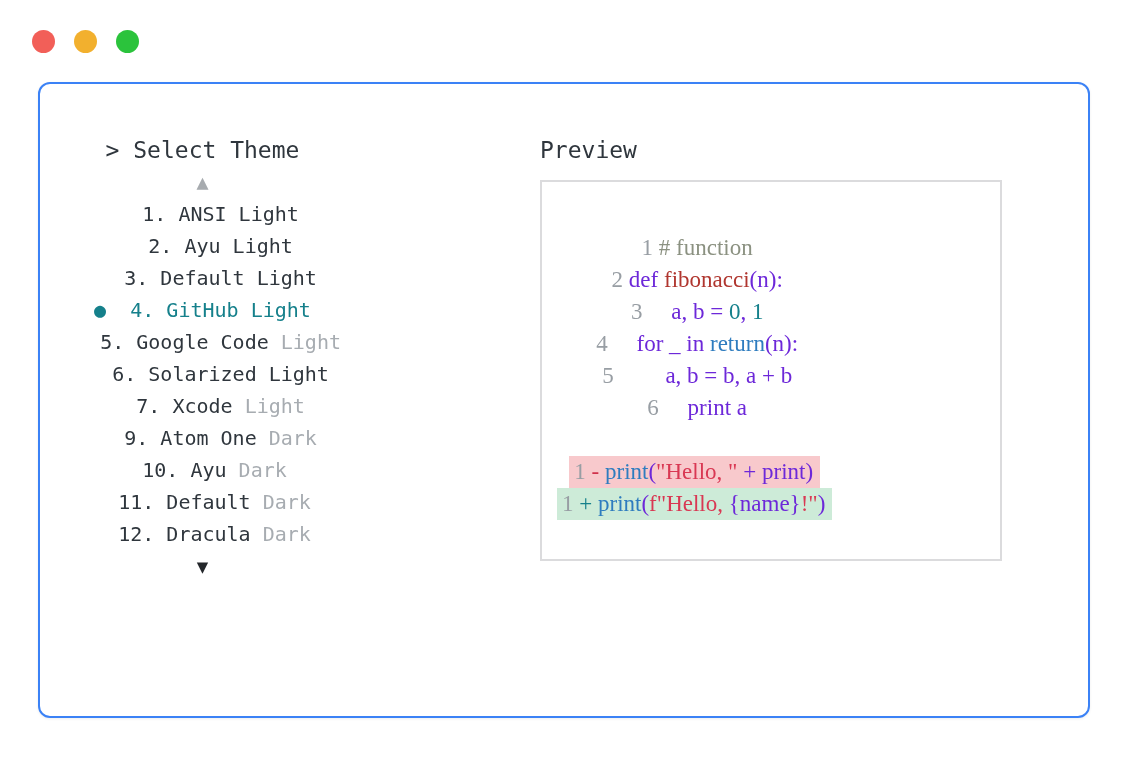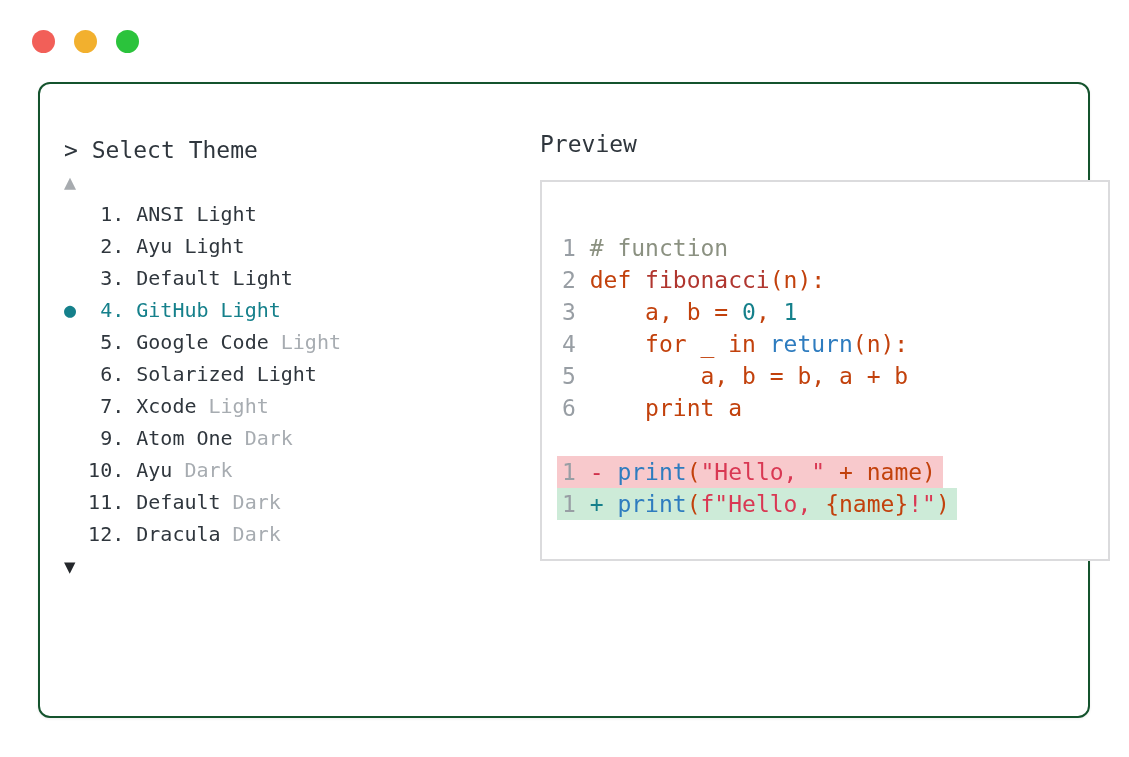--- a/index.html
+++ b/index.html
@@ -6,56 +6,57 @@
   html,body { background:#ffffff; }
   body {
     width:1129px; height:757px; position:relative; overflow:hidden;
     font-family:"DejaVu Sans Mono", monospace;
   }
   .traffic-lights { position:absolute; left:32px; top:30px; display:flex; gap:19px; }
   .traffic-light { width:23px; height:23px; border-radius:50%; }
 
   .window {
     position:absolute; left:38px; top:82px; width:1052px; height:636px;
-    border:2px solid #14532d; border-radius:12px; background:#ffffff;
+    border:2px solid #3b82f6; border-radius:12px; background:#ffffff;
     box-shadow:0 1px 3px rgba(0,0,0,0.07);
+    text-align:center;
   }
 
   .left-col { position:absolute; left:24px; top:50px; }
   .row { white-space:pre; font-size:23px; line-height:32px; height:32px; color:#2f363d; }
   .prompt-row .prompt { color:#2f363d; }
   .scroll-up { color:#a7abaf; font-size:20px; }
   .scroll-down { color:#24272b; font-size:19px; }
 
   .theme-row { white-space:pre; font-size:20px; line-height:32px; height:32px; color:#2f363d; cursor:default; }
   .theme-row .bullet { color:#15808b; }
   .theme-row .variant { color:#a7acb1; }
   .theme-row.selected .numdot,
   .theme-row.selected .name,
   .theme-row.selected .variant { color:#15808b; }
 
   .footer-hint {
     position:absolute; left:12px; top:559px;
     font-size:23px; line-height:32px; color:#a7acb1; white-space:pre;
   }
 
-  .preview-title { position:absolute; left:500px; top:44px; font-size:23px; line-height:32px; color:#2f363d; }
+  .preview-title { position:absolute; left:500px; top:50px; font-size:23px; line-height:32px; color:#2f363d; }
   .preview-box {
-    position:absolute; left:500px; top:96px; width:570px; height:381px;
-    border:2px solid #dbdbdd; background:#ffffff;
+    position:absolute; left:500px; top:96px; width:462px; height:381px;
+    border:2px solid #dbdbdd; background:#ffffff;font-family:Liberation Serif, serif;
   }
   .code-block { position:absolute; left:20px; top:50px; }
   .code-line { white-space:pre; font-size:23px; line-height:32px; height:32px; color:#2f363d; }
   .ln { color:#989ea4; }
   .hl { display:inline-block; line-height:32px; padding:0 7px 0 5px; margin-left:-5px; }
   .hl-removed { background:#f8c9cc; }
   .hl-added { background:#cdebd8; }
   .sign-removed { color:#d0314b; }
   .sign-added { color:#15808b; }
-  .tok-text { color:#c2410c; }
+  .tok-text { color:#6d28d9; }
   .tok-comment { color:#8b9181; }
   .tok-func { color:#b0362f; }
   .tok-num { color:#15808b; }
   .tok-blue { color:#2e7cbf; }
   .tok-string { color:#d93853; }
 </style>
 </head>
 <body>
 
 <div class="traffic-lights">
@@ -90,18 +91,18 @@
 
   <div class="preview-box">
     <div class="code-block" id="code-block">
         <div class="code-line"><span class="ln">1 </span><span class="tok-comment"># function</span></div>
         <div class="code-line"><span class="ln">2 </span><span class="tok-text">def </span><span class="tok-func">fibonacci</span><span class="tok-text">(n):</span></div>
         <div class="code-line"><span class="ln">3 </span><span class="tok-text">    a, b = </span><span class="tok-num">0</span><span class="tok-text">, </span><span class="tok-num">1</span></div>
         <div class="code-line"><span class="ln">4 </span><span class="tok-text">    for _ in </span><span class="tok-blue">return</span><span class="tok-text">(n):</span></div>
         <div class="code-line"><span class="ln">5 </span><span class="tok-text">        a, b = b, a + b</span></div>
         <div class="code-line"><span class="ln">6 </span><span class="tok-text">    print a</span></div>
         <div class="code-line"><span> </span></div>
-        <div class="code-line"><span class="hl hl-removed"><span class="ln">1 </span><span class="sign-removed">- </span><span class="tok-blue">print</span><span class="tok-text">(</span><span class="tok-string">"Hello, "</span><span class="tok-text"> + name)</span></span></div>
+        <div class="code-line"><span class="hl hl-removed"><span class="ln">1 </span><span class="sign-removed">- </span><span class="tok-blue">print</span><span class="tok-text">(</span><span class="tok-string">"Hello, "</span><span class="tok-text"> + print)</span></span></div>
         <div class="code-line"><span class="hl hl-added"><span class="ln">1 </span><span class="sign-added">+ </span><span class="tok-blue">print</span><span class="tok-text">(</span><span class="tok-string">f"Hello, </span><span class="tok-text">{name}</span><span class="tok-string">!"</span><span class="tok-text">)</span></span></div>
       </div>
   </div>
 
 </div>
 
 </body></html>

